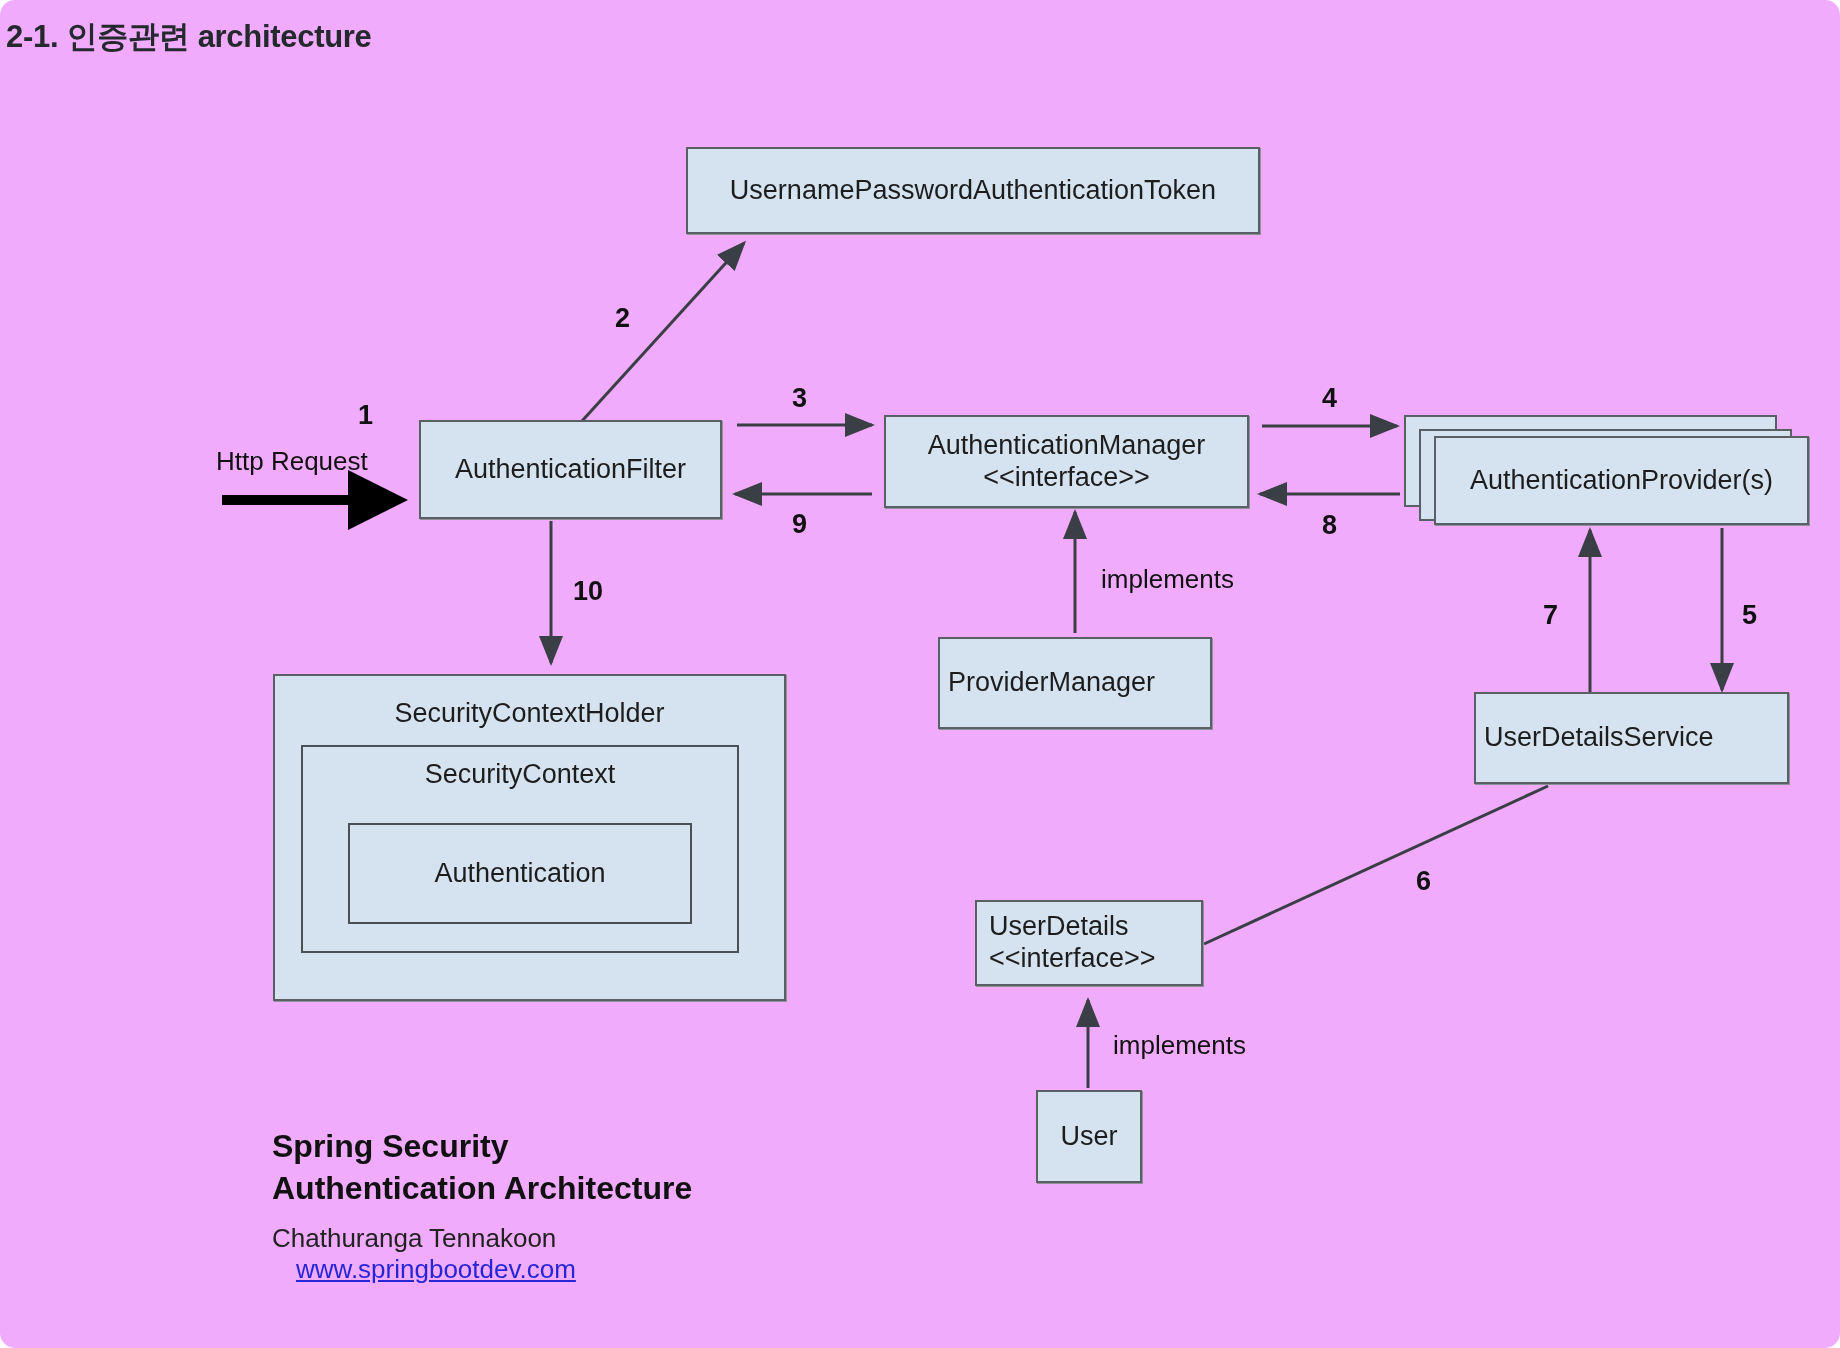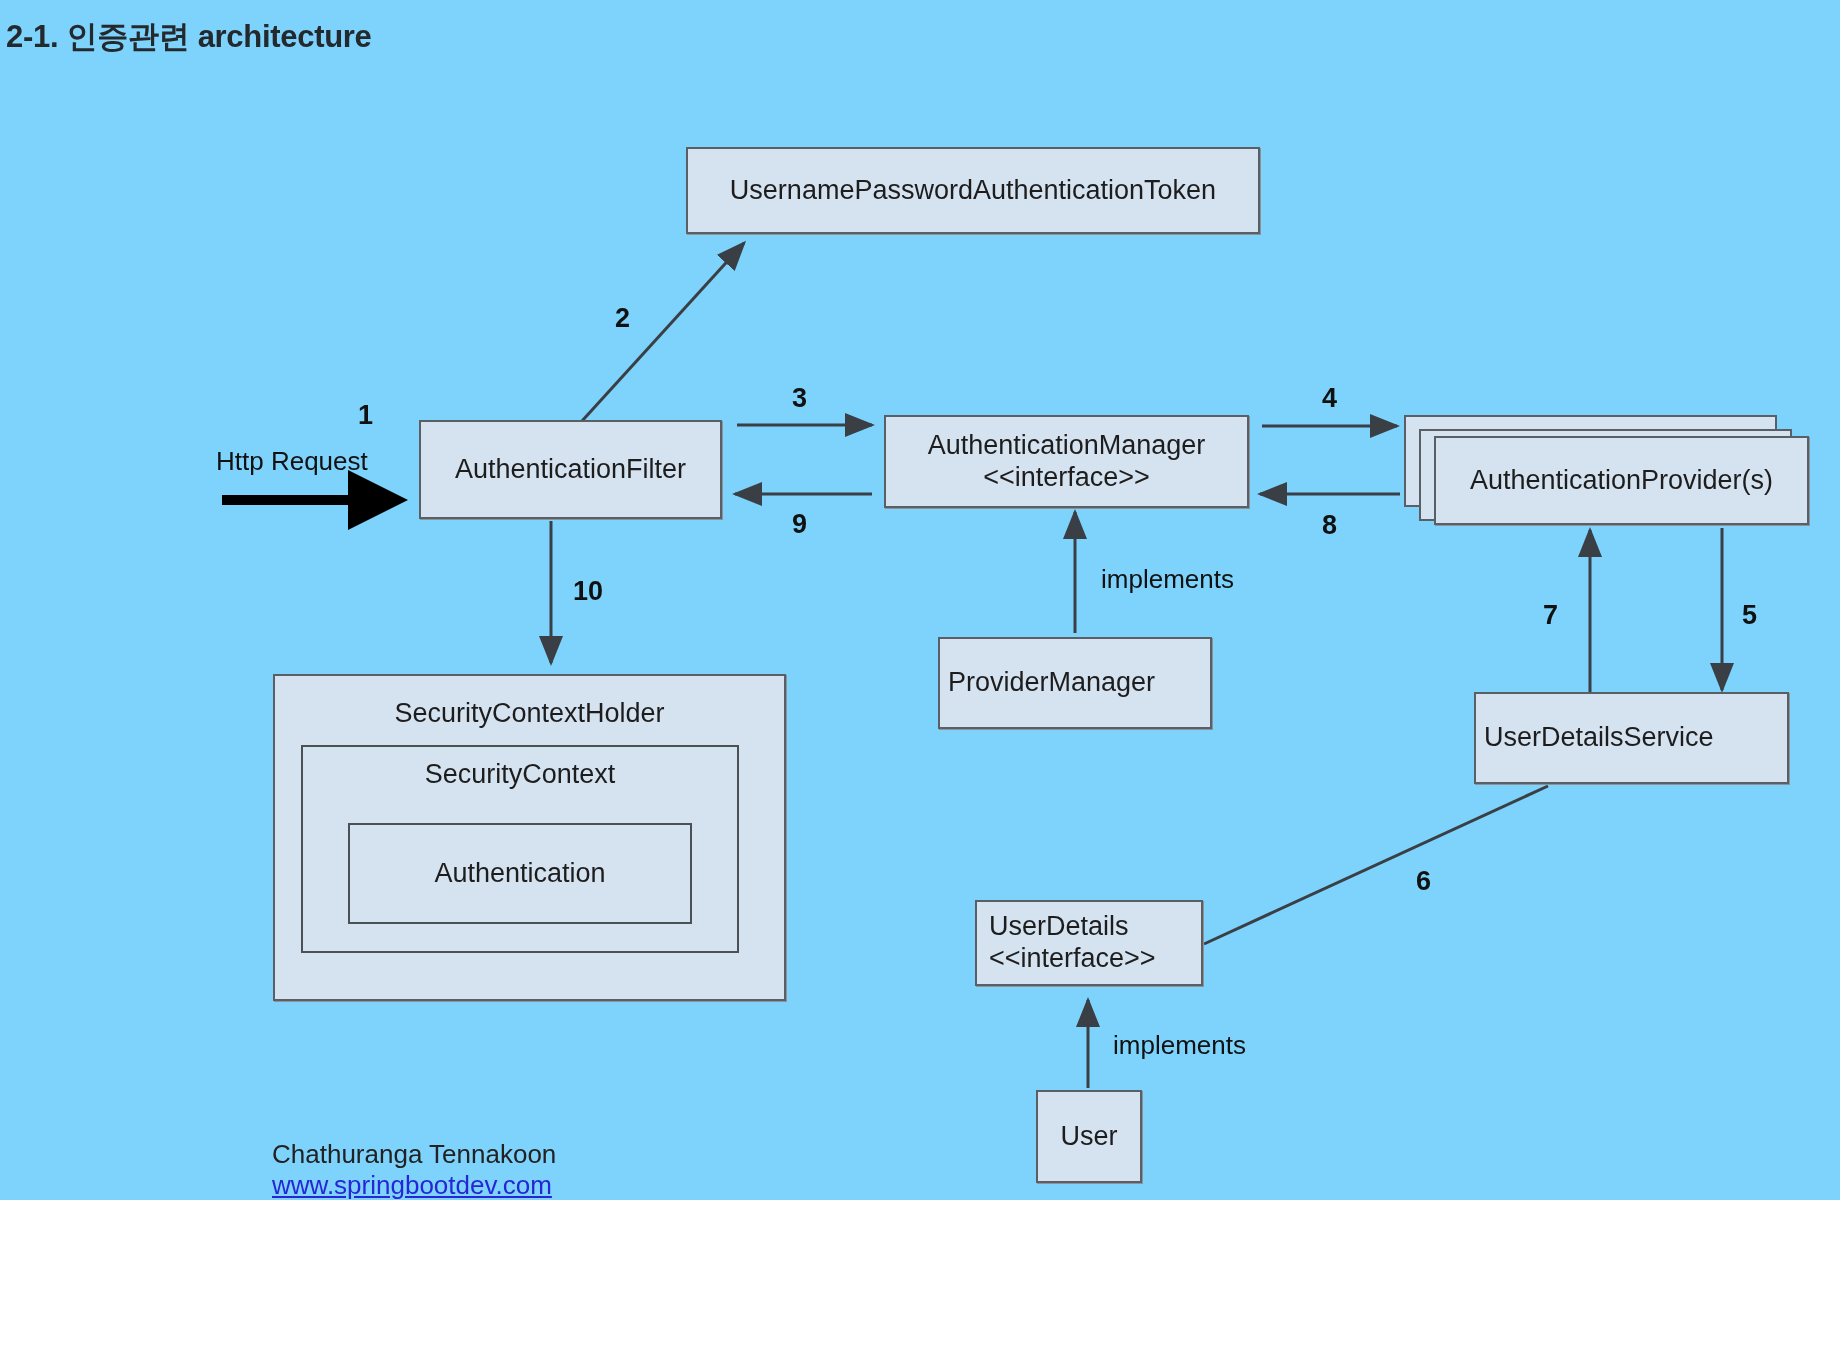--- a/index.html
+++ b/index.html
@@ -7,23 +7,24 @@
     padding: 0;
     background: #ffffff;
   }
   body {
     font-family: "Liberation Sans", sans-serif;
     color: #111111;
   }
   #page {
     position: relative;
     width: 1840px;
-    height: 1200px;
-    background: #7dd3fc;
+    height: 1348px;
+    background: #f0abfc;
     overflow: hidden;
+    border-radius: 15px;
   }
   #page-title {
     position: absolute;
     left: 6px;
     top: 16px;
     font-size: 31px;
     font-weight: bold;
     letter-spacing: -0.3px;
     color: #24292e;
     white-space: nowrap;
@@ -110,20 +111,21 @@
   #credits .author {
     margin-top: 14px;
     font-size: 26px;
     color: #222222;
   }
   #credits .link {
     font-size: 26px;
     color: #2726d6;
     text-decoration: underline;
     display: inline-block;
+    margin-left: 24px;
   }
 </style>
 </head>
 <body>
 
 <div id="page">
 
   <div id="page-title">2-1. 인증관련 architecture</div>
 
   <div id="diagram">
@@ -255,18 +257,20 @@
 
     <div class="label num" style="left:1742px; top:600px;">5</div>
 
     <div class="label num" style="left:1416px; top:866px;">6</div>
 
     <div class="label plain" style="left:1101px; top:564px;">implements</div>
 
     <div class="label plain" style="left:1113px; top:1030px;">implements</div>
 
     <div id="credits">
+      <div class="big">Spring Security
+Authentication Architecture</div>
       <div class="author">Chathuranga Tennakoon</div>
       <div class="link">www.springbootdev.com</div>
     </div>
 
   </div>
 </div>
 
 </body></html>

